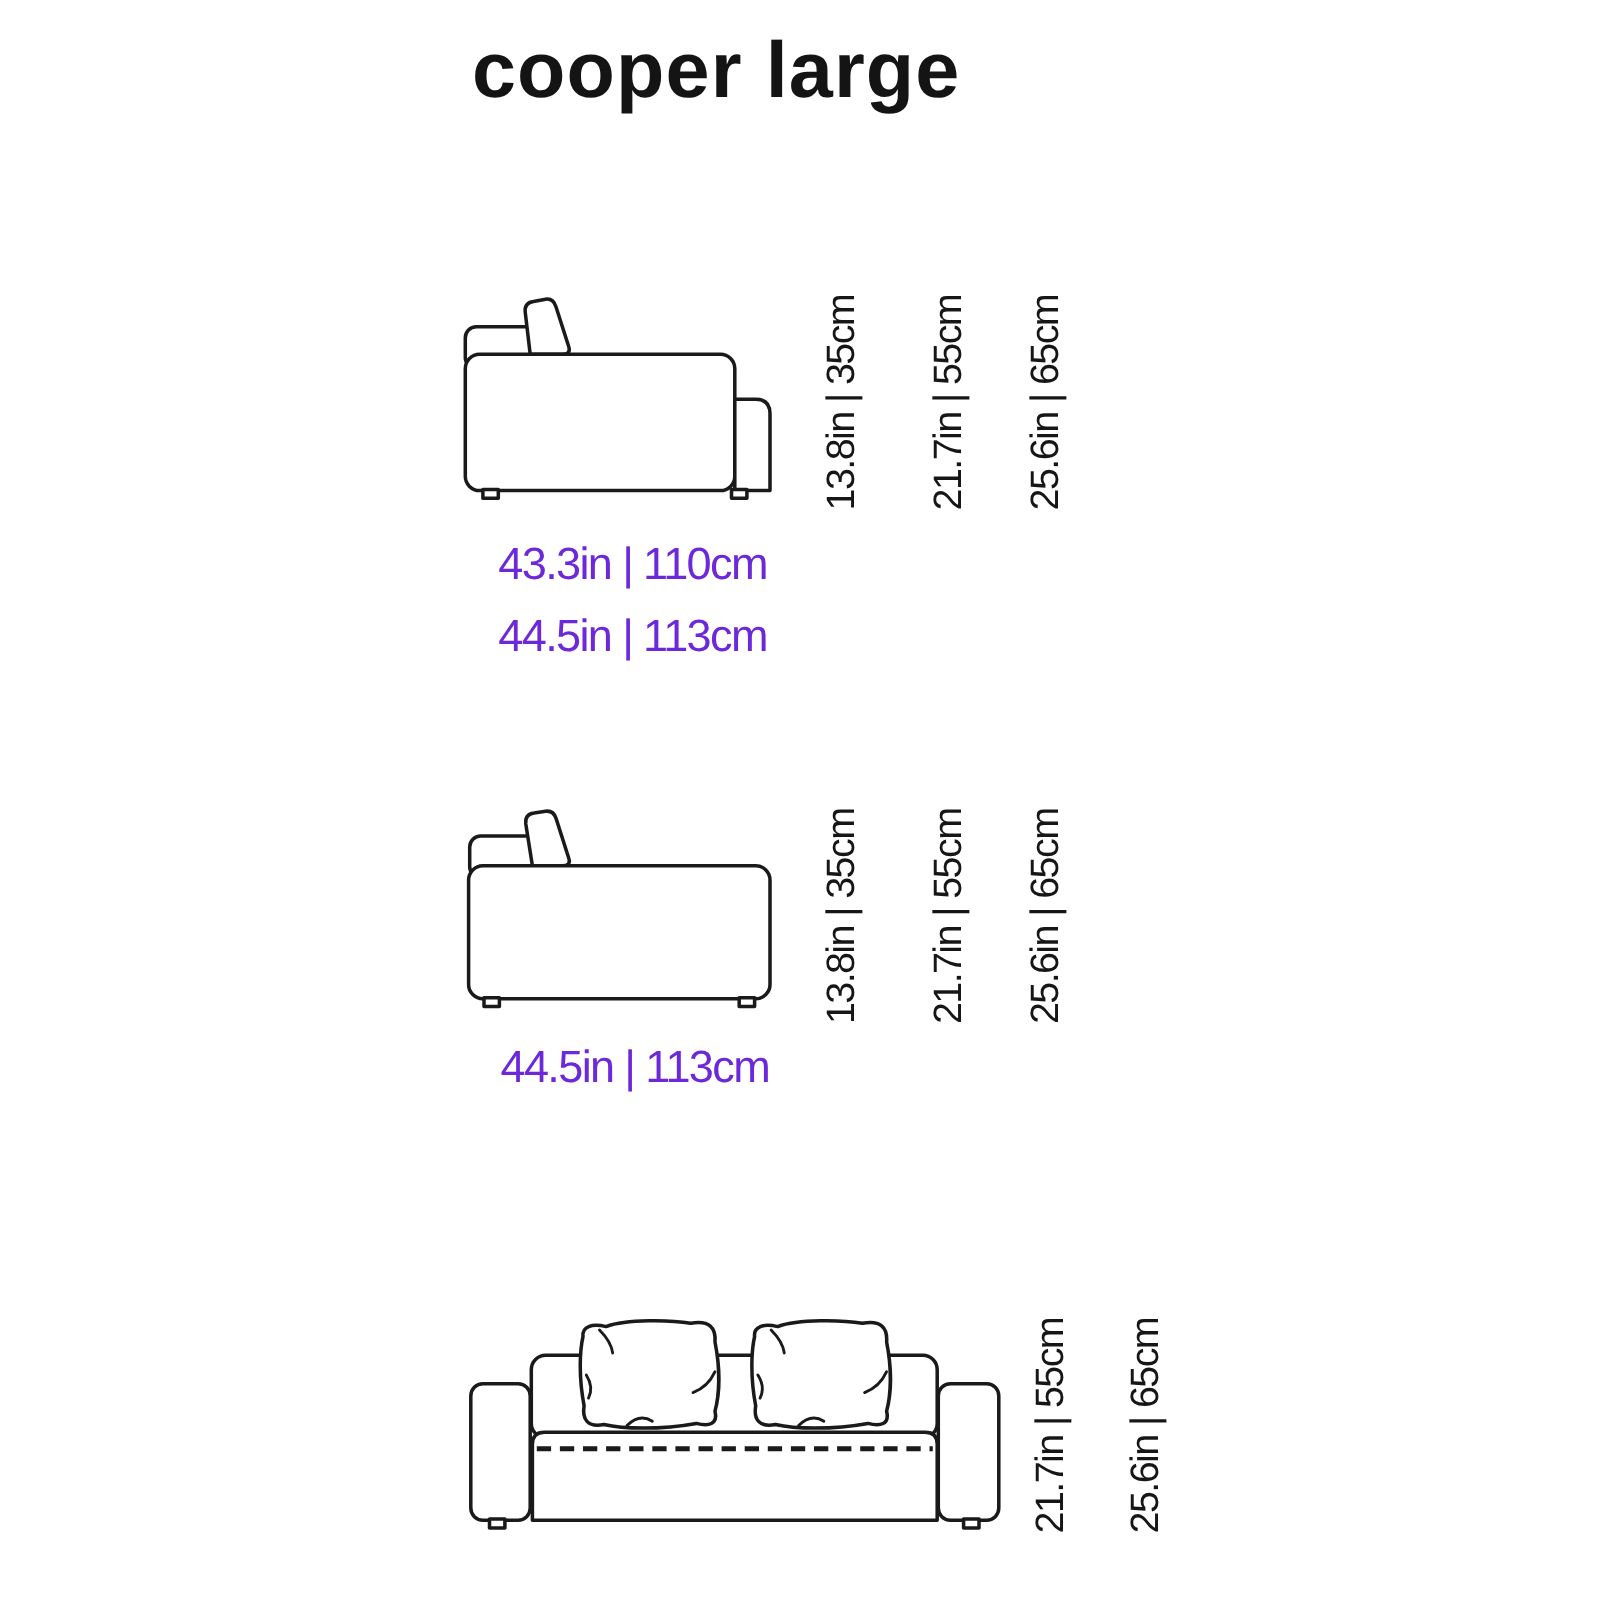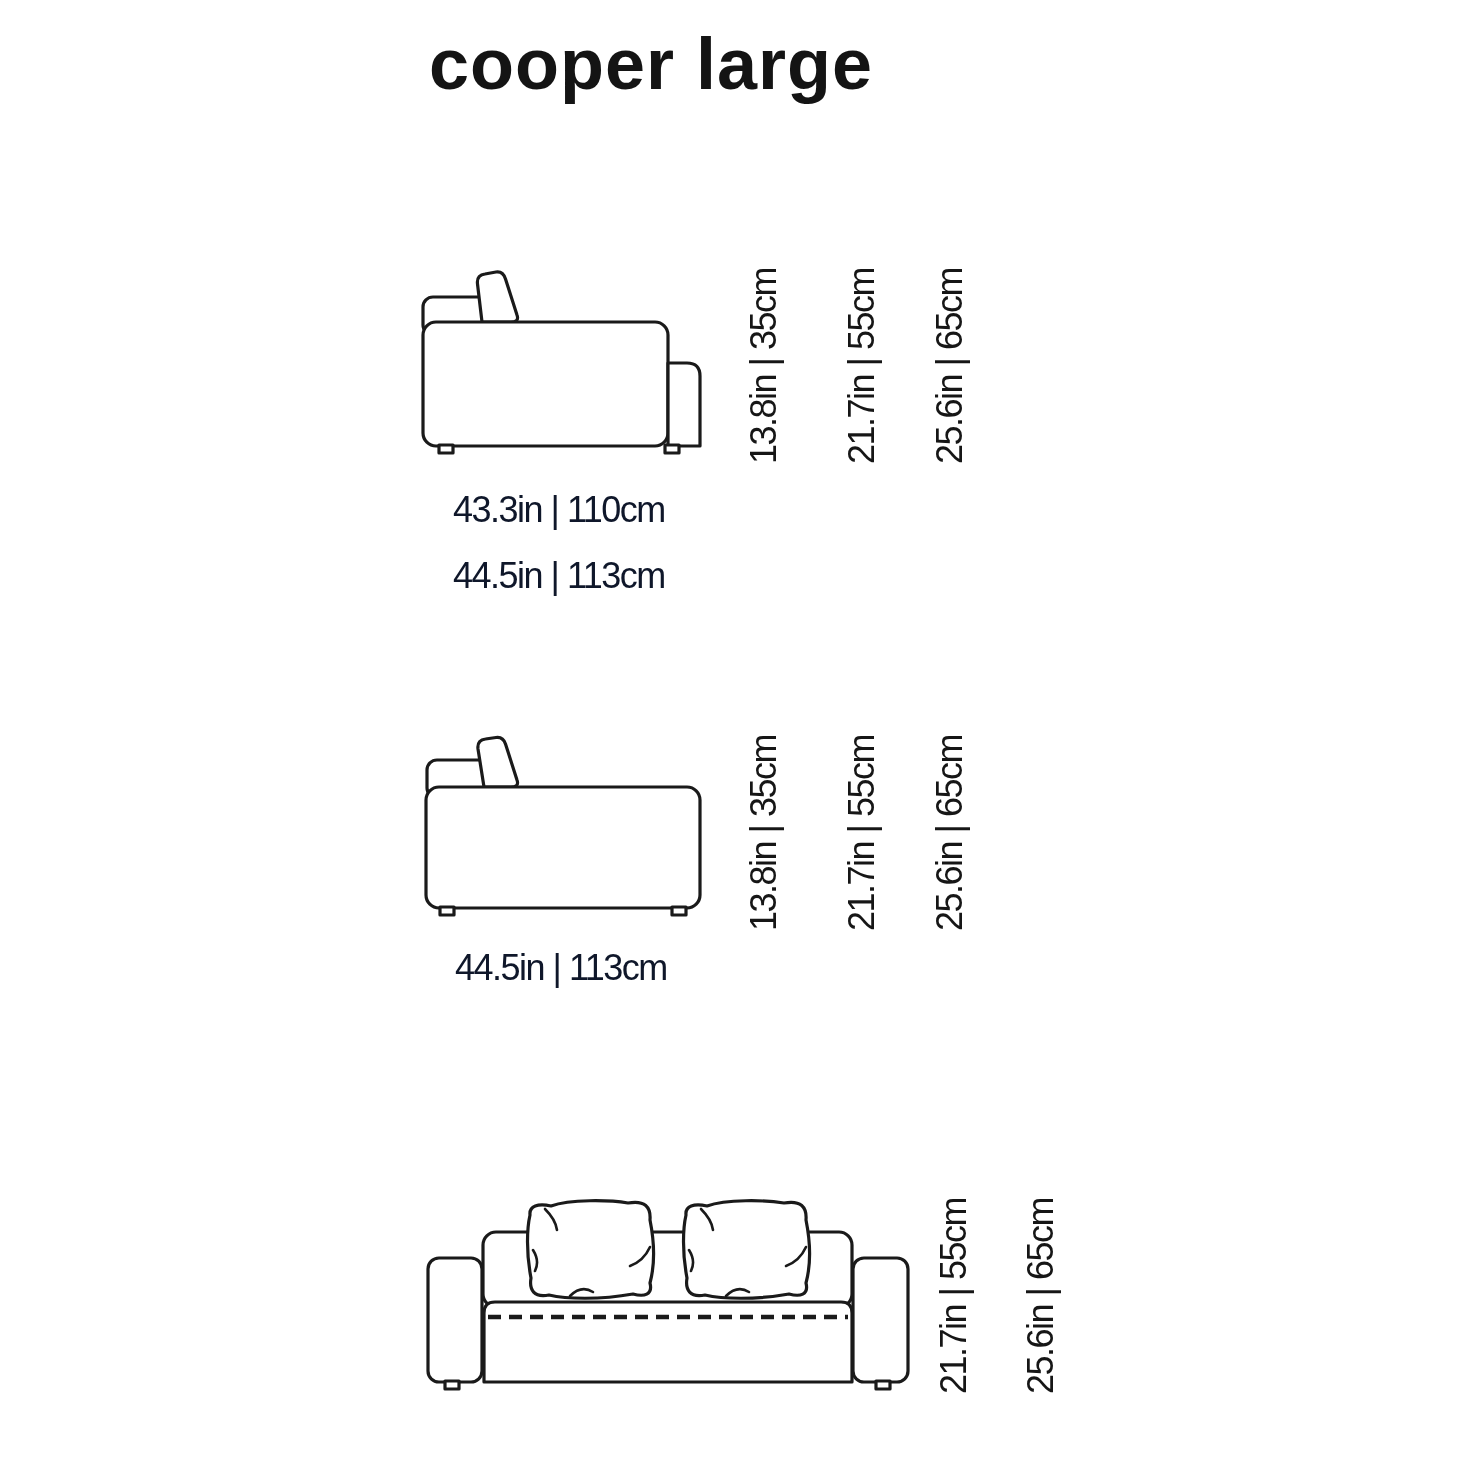--- a/index.html
+++ b/index.html
@@ -25,25 +25,25 @@
     color: #141414;
   }
   .drawing-layer {
     position: absolute;
     left: 0; top: 0;
     width: 1460px;
     height: 1460px;
   }
   .hdim {
     position: absolute;
-    font-size: 36px;
+    font-size: 41px;
     line-height: 1;
     letter-spacing: -1.5px;
     white-space: nowrap;
-    color: #0f172a;
+    color: #6d28d9;
   }
   .vdim {
     position: absolute;
     width: 240px;
     height: 240px;
     display: flex;
     align-items: center;
     justify-content: center;
     transform: rotate(-90deg);
     font-size: 36px;

